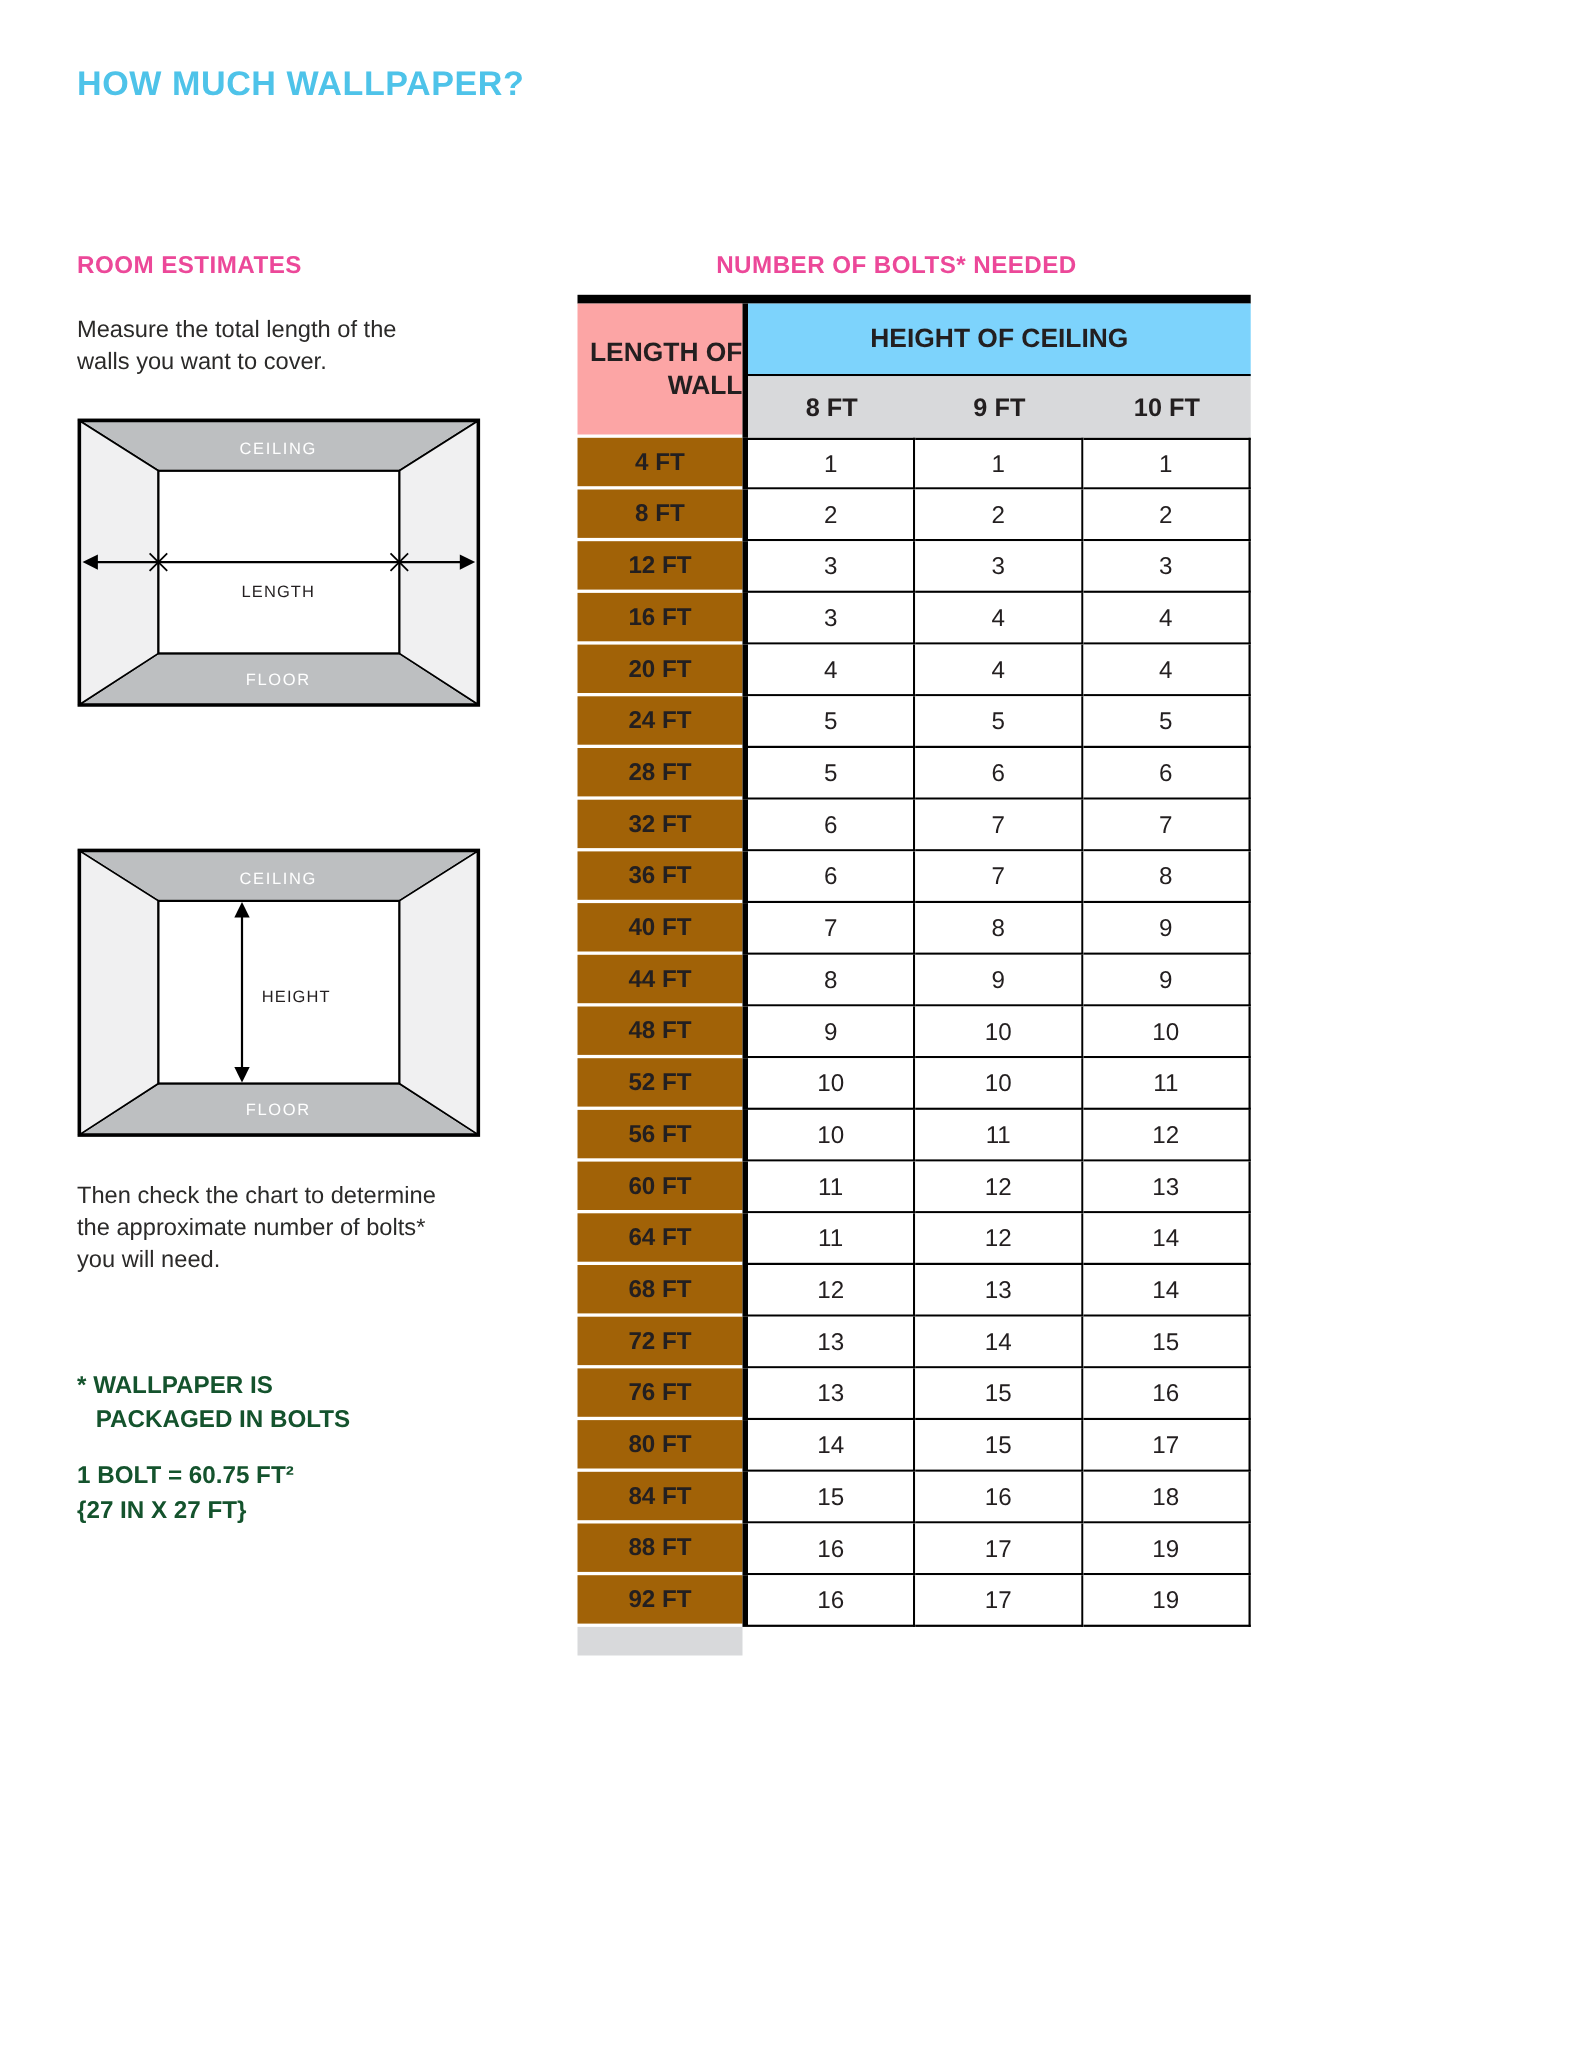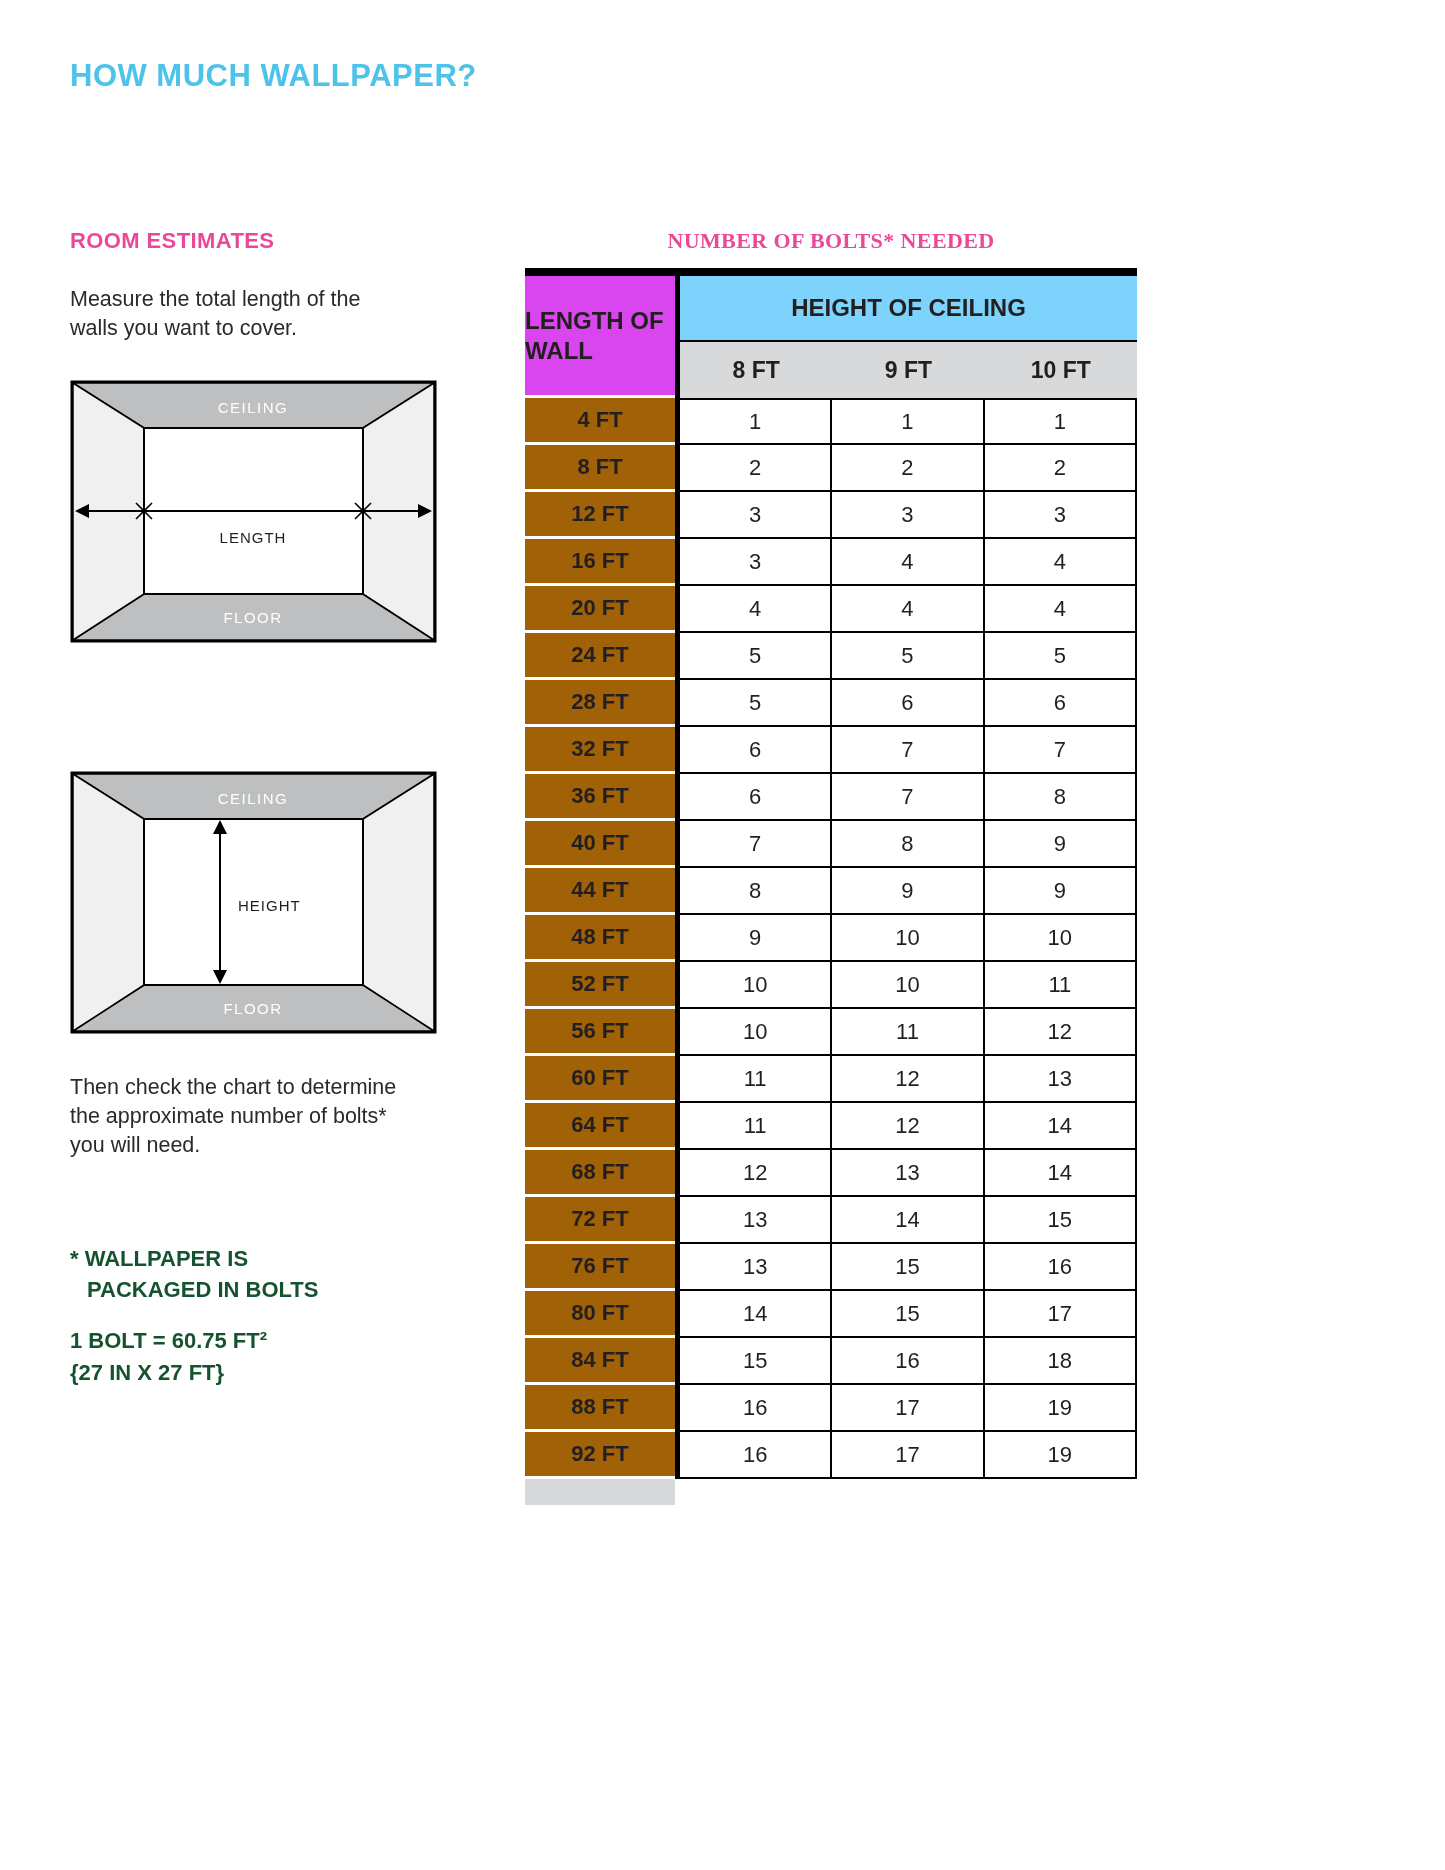--- a/index.html
+++ b/index.html
@@ -5,42 +5,42 @@
   * { margin:0; padding:0; box-sizing:border-box; }
   html,body { background:#ffffff; }
   body { font-family:"Liberation Sans", sans-serif; color:#231f20; }
   .page { position:relative; width:1445px; height:1870px; background:#ffffff; overflow:hidden; }
 
   .title { position:absolute; left:70px; top:58px; font-size:31px; font-weight:bold;
            color:#4ec3e9; letter-spacing:0.5px; }
 
   .sec-heading { font-size:22px; font-weight:bold; color:#ec4899; letter-spacing:0.4px; }
   .room-heading { position:absolute; left:70px; top:228px; }
-  .bolts-heading { position:absolute; left:525px; top:228px; width:612px; text-align:center;font-family:Liberation Serif, serif; }
+  .bolts-heading { position:absolute; left:509px; top:228px; width:612px; text-align:center; }
 
   .para { position:absolute; left:70px; font-size:21.5px; line-height:1.34; color:#2b2a29; }
   .step1 { top:285px; width:330px; }
   .step2 { top:679px; width:260px; }
   .step3 { top:1073px; width:352px; }
 
   .note { position:absolute; left:70px; font-size:22px; font-weight:bold; line-height:1.4; color:#14532d; }
   .footnote { top:1244px; }
   .footnote .indent { padding-left:17px; }
   .boltinfo { top:1325px; line-height:1.45; }
 
   .diagram { position:absolute; left:70px; width:367px; height:263px; }
   .diagram1 { top:380px; }
   .diagram2 { top:771px; }
 
   
   .tbl { position:absolute; left:525px; top:268px; width:612px; }
   .topbar { height:8px; background:#000; }
   .thead { display:flex; }
-  .h-left { width:150px; height:119px; margin-bottom:3px; background:#d946ef;
-            display:flex; align-items:center; justify-content:center; text-align:left;
+  .h-left { width:150px; height:119px; margin-bottom:3px; background:#fca5a5;
+            display:flex; align-items:center; justify-content:center; text-align:right;
             font-weight:bold; font-size:24px; line-height:1.25; }
   .h-right { flex:1; border-left:5px solid #000; }
   .h-ceiling { height:66px; background:#7dd3fc; border-bottom:2px solid #000;
                display:flex; align-items:center; justify-content:center;
                font-weight:bold; font-size:24px; }
   .h-sub { height:56px; background:#d8d9db; display:flex; }
   .h-sub .sh { flex:1; display:flex; align-items:center; justify-content:center;
                font-weight:bold; font-size:23px; }
 
   .row { display:flex; }

